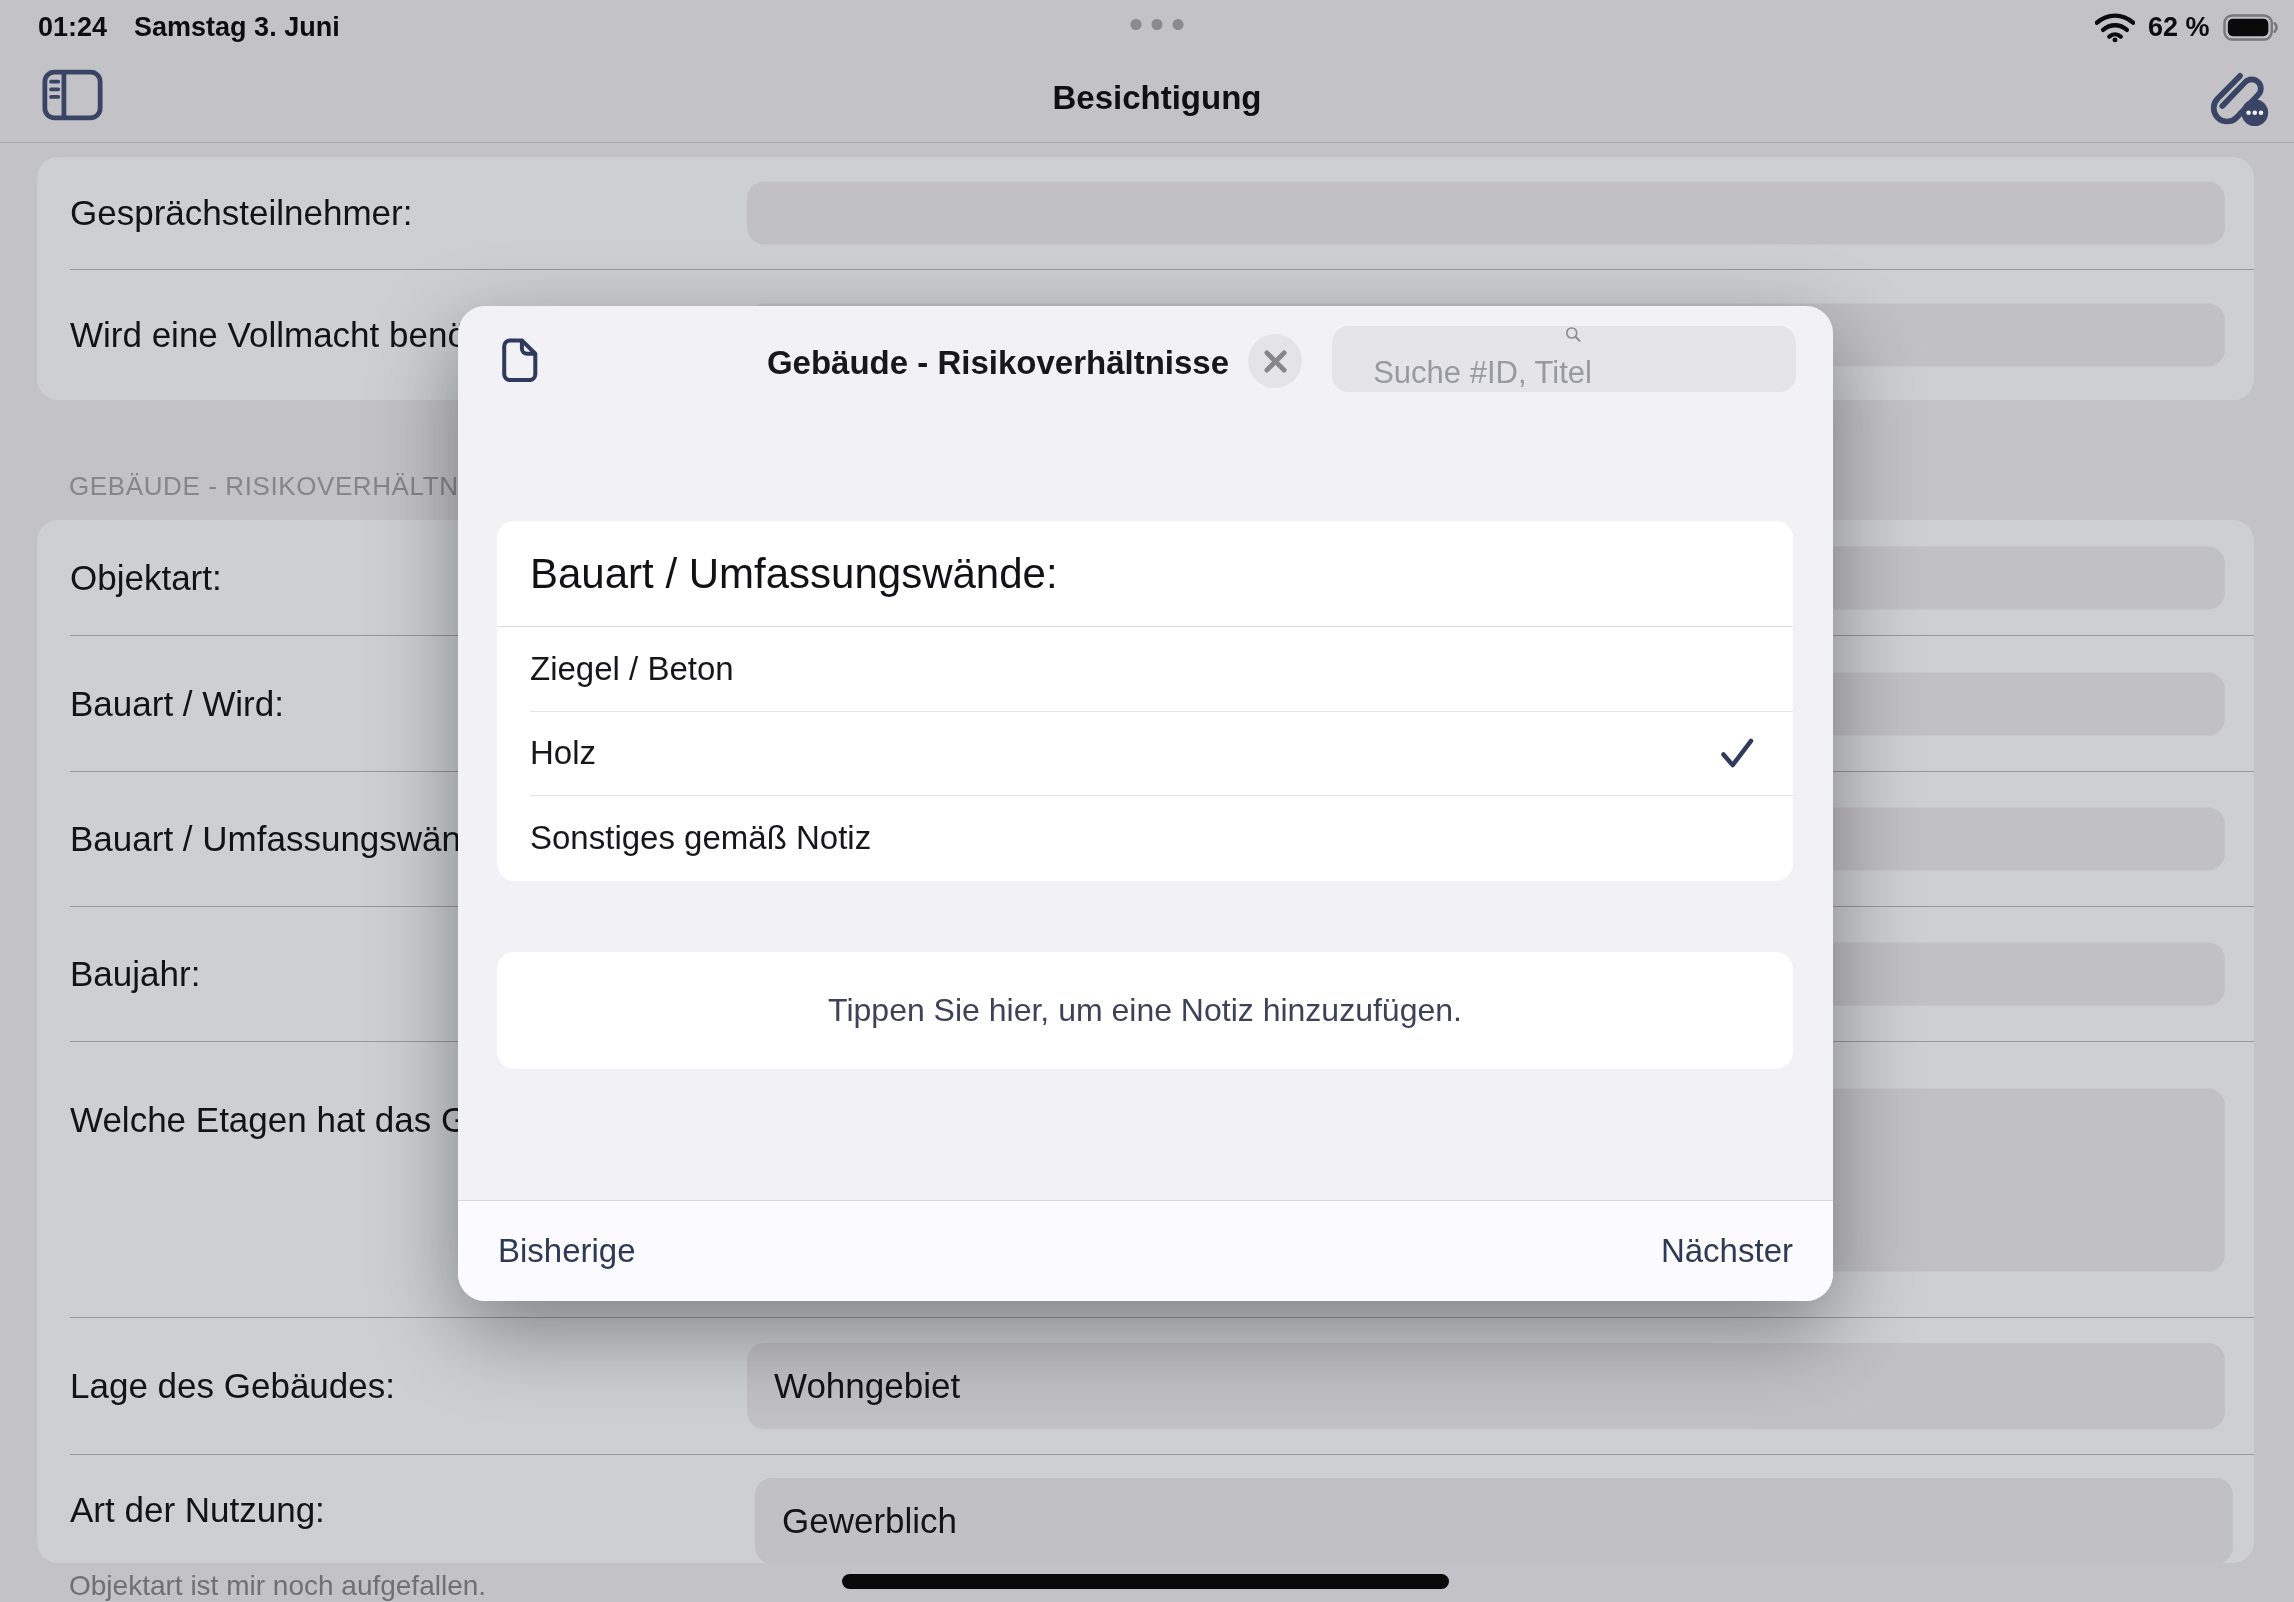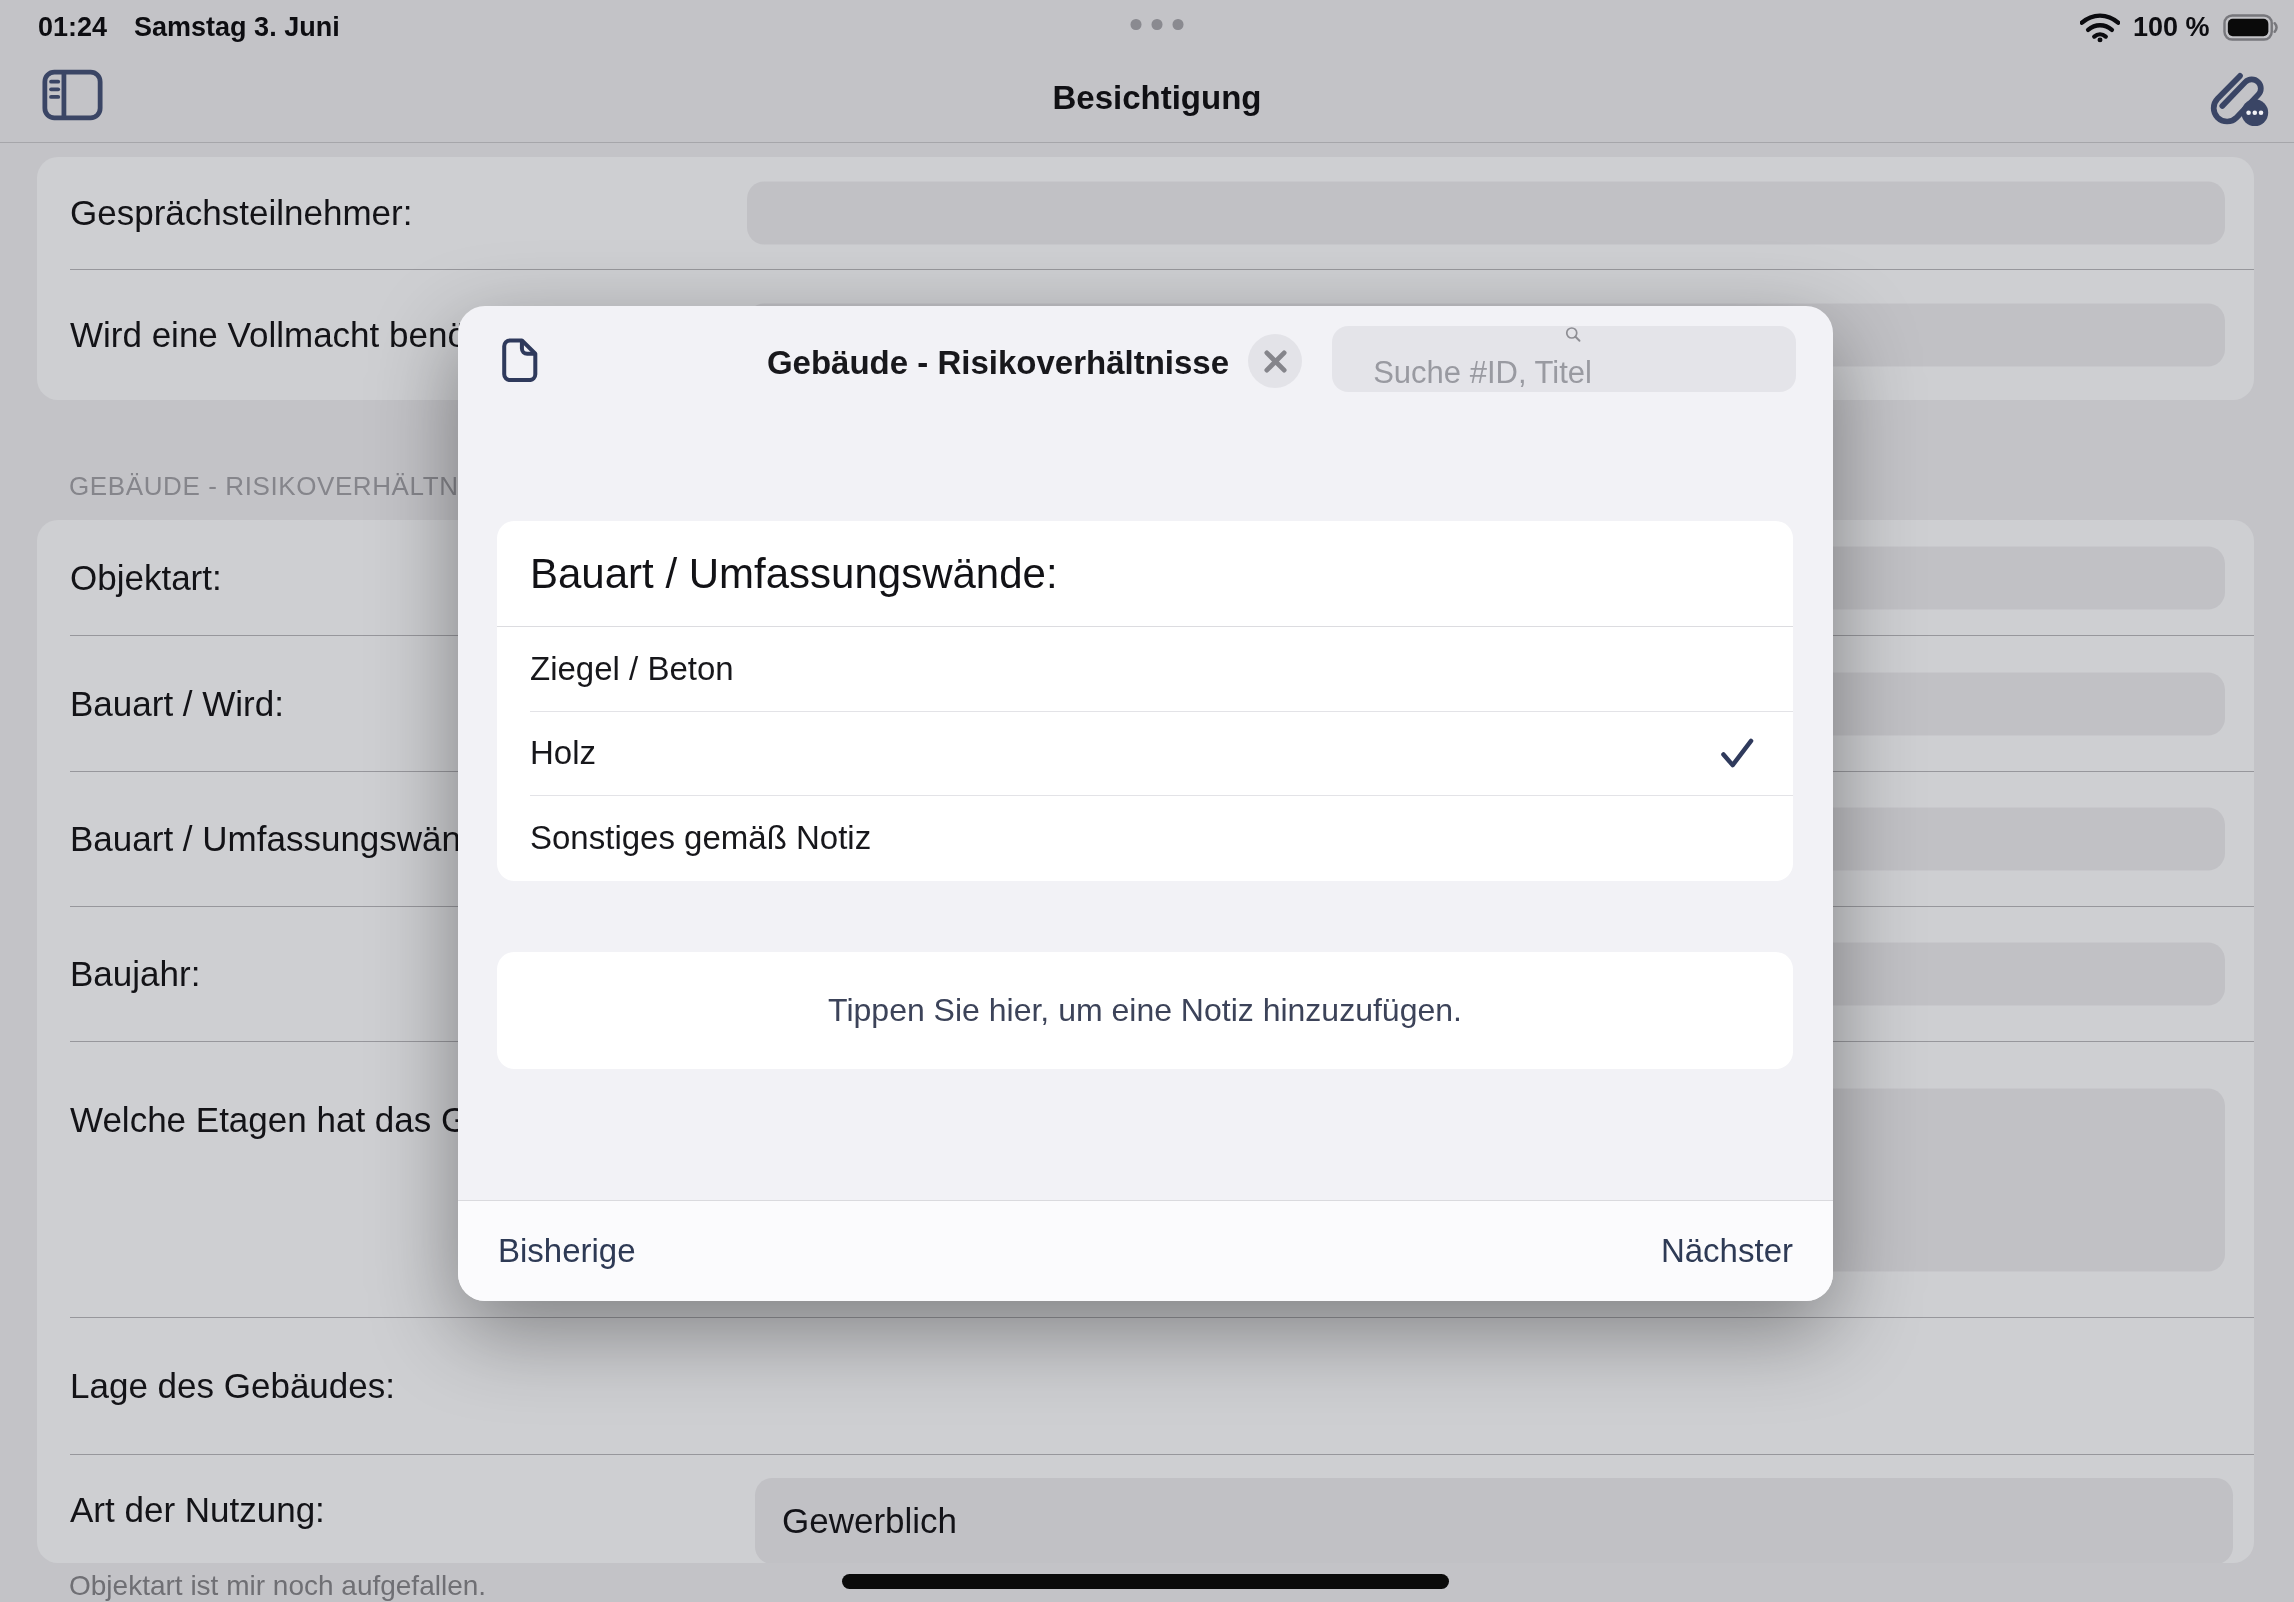--- a/index.html
+++ b/index.html
@@ -68,21 +68,21 @@
         <i></i>
         <i></i>
       </div>
     <div class="sb-right">
       <svg width="40" height="31" viewBox="0 0 42 32">
         <path d="M2 11 C 13 1, 29 1, 40 11" fill="none" stroke="#0b0b0f" stroke-width="4.6" stroke-linecap="round"></path>
         <path d="M8.5 18.5 C 16 12, 26 12, 33.5 18.5" fill="none" stroke="#0b0b0f" stroke-width="4.6" stroke-linecap="round"></path>
         <path d="M15 25.5 C 18.5 22.5, 23.5 22.5, 27 25.5" fill="none" stroke="#0b0b0f" stroke-width="4.6" stroke-linecap="round"></path>
         <circle cx="21" cy="29" r="2.6" fill="#0b0b0f"></circle>
       </svg>
-      <span>100 %</span>
+      <span>62 %</span>
       <svg width="56" height="27" viewBox="0 0 58 28">
         <rect x="1.5" y="1.5" width="49" height="25" rx="8" fill="none" stroke="#77777c" stroke-width="2.5"></rect>
         <rect x="5" y="5" width="42" height="18" rx="5" fill="#0a0a0a"></rect>
         <path d="M53.5 9.5 q4 4.5 0 9" fill="none" stroke="#77777c" stroke-width="2.5" stroke-linecap="round"></path>
       </svg>
     </div>
   </div>
 
   <div id="navbar">
     <svg id="sidebar-toggle" viewBox="0 0 64 54">
@@ -137,20 +137,23 @@
       <span class="pill"></span>
     </div>
     <div class="sepline"></div>
     <div class="frow" style="height:275px;align-items:flex-start;padding-top:58px;box-sizing:border-box;">
       <span>Welche Etagen hat das Geb</span>
       <span class="pill tall"></span>
     </div>
     <div class="sepline"></div>
     <div class="frow" style="height:136px;">
       <span>Lage des Gebäudes:</span>
+      <span class="pill value">
+          <span>Wohngebiet</span>
+        </span>
     </div>
     <div class="sepline"></div>
     <div class="frow" style="height:109px;">
       <span>Art der Nutzung:</span>
       <span class="pill value" style="top:66px;margin-left:8px;">
           <span>Gewerblich</span>
         </span>
     </div>
   </div>
 

